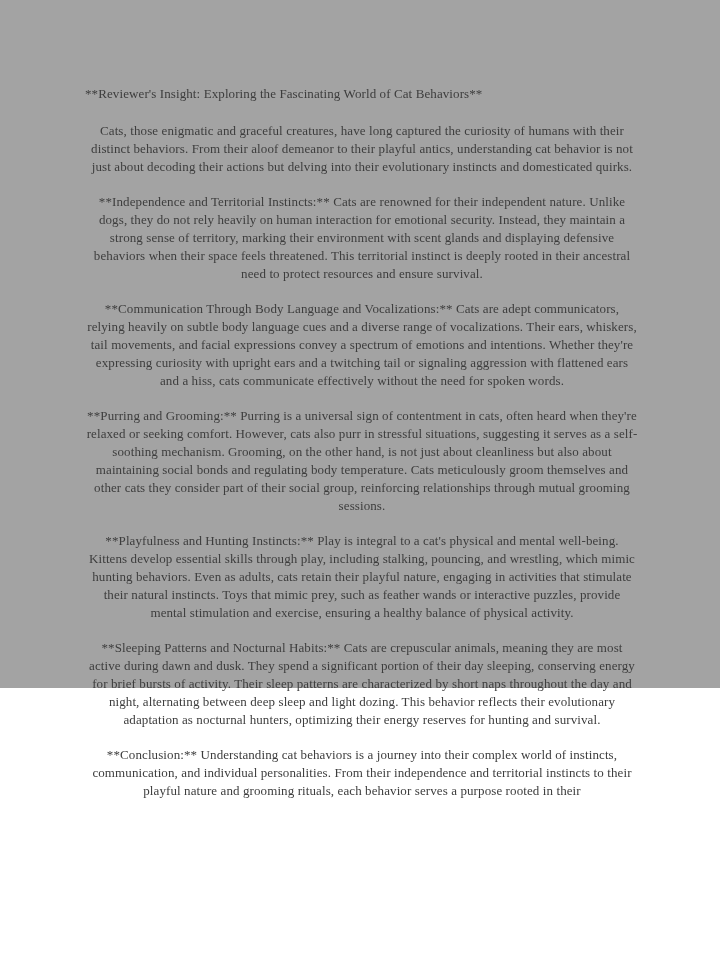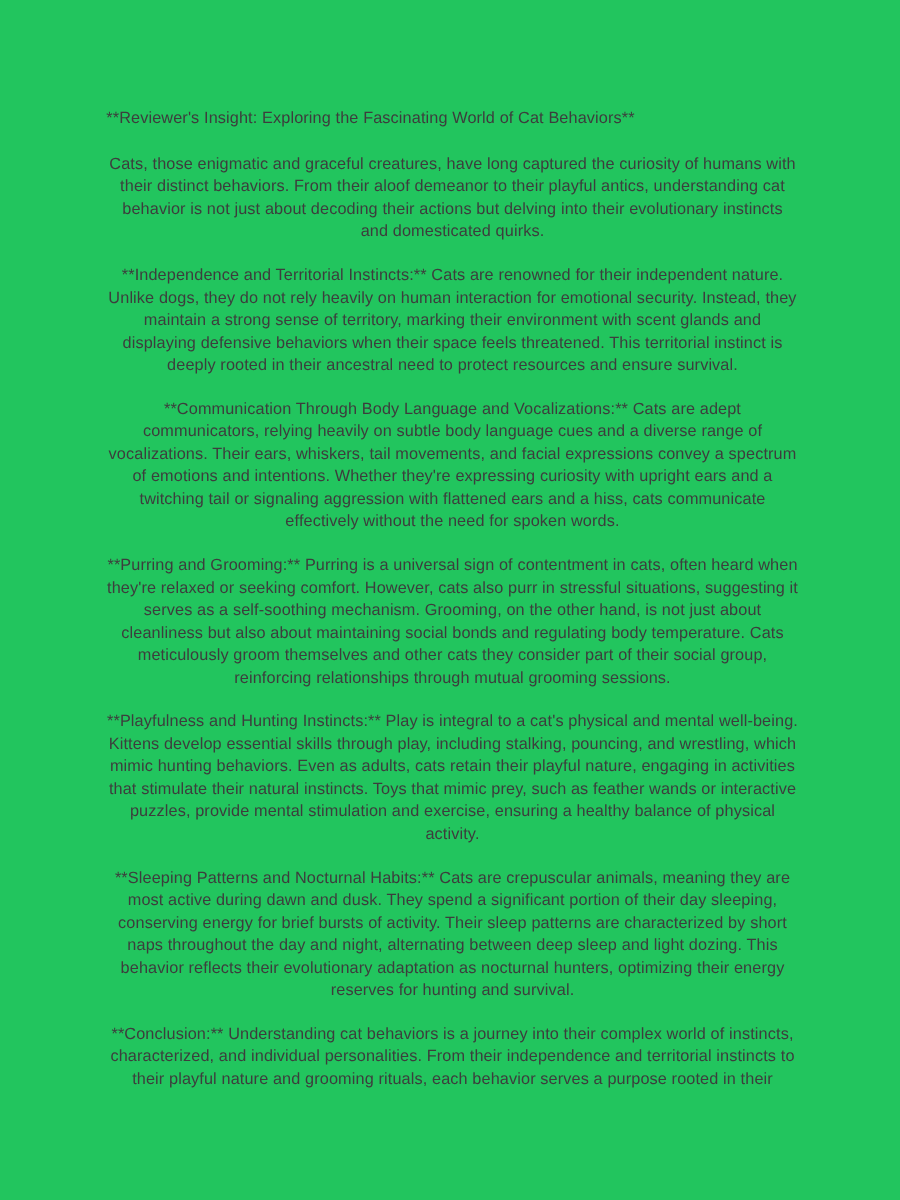--- a/index.html
+++ b/index.html
@@ -11,22 +11,23 @@
     width: 720px;
     height: 960px;
     overflow: hidden;
     font-family: "Liberation Sans", "DejaVu Sans", sans-serif;
   }
   .page {
     position: absolute;
     left: 0;
     top: 0;
     width: 720px;
-    height: 960px;
-    background: #22c55e;
+    height: 688px;
+    background: #a3a3a3;
+    font-family: Liberation Serif, serif;
   }
   .doc-body {
     position: absolute;
     left: 85px;
     top: 85px;
     width: 554px;
     color: #3d3d3d;
     font-size: 13px;
     line-height: 18px;
     letter-spacing: 0.1px;
@@ -44,15 +45,15 @@
 
 <div class="page">
   <div class="doc-body">
     <p class="doc-title">**Reviewer's Insight: Exploring the Fascinating World of Cat Behaviors**</p>
     <p class="doc-paragraph">Cats, those enigmatic and graceful creatures, have long captured the curiosity of humans with their distinct behaviors. From their aloof demeanor to their playful antics, understanding cat behavior is not just about decoding their actions but delving into their evolutionary instincts and domesticated quirks.</p>
     <p class="doc-paragraph">**Independence and Territorial Instincts:** Cats are renowned for their independent nature. Unlike dogs, they do not rely heavily on human interaction for emotional security. Instead, they maintain a strong sense of territory, marking their environment with scent glands and displaying defensive behaviors when their space feels threatened. This territorial instinct is deeply rooted in their ancestral need to protect resources and ensure survival.</p>
     <p class="doc-paragraph">**Communication Through Body Language and Vocalizations:** Cats are adept communicators, relying heavily on subtle body language cues and a diverse range of vocalizations. Their ears, whiskers, tail movements, and facial expressions convey a spectrum of emotions and intentions. Whether they're expressing curiosity with upright ears and a twitching tail or signaling aggression with flattened ears and a hiss, cats communicate effectively without the need for spoken words.</p>
     <p class="doc-paragraph">**Purring and Grooming:** Purring is a universal sign of contentment in cats, often heard when they're relaxed or seeking comfort. However, cats also purr in stressful situations, suggesting it serves as a self-soothing mechanism. Grooming, on the other hand, is not just about cleanliness but also about maintaining social bonds and regulating body temperature. Cats meticulously groom themselves and other cats they consider part of their social group, reinforcing relationships through mutual grooming sessions.</p>
     <p class="doc-paragraph">**Playfulness and Hunting Instincts:** Play is integral to a cat's physical and mental well-being. Kittens develop essential skills through play, including stalking, pouncing, and wrestling, which mimic hunting behaviors. Even as adults, cats retain their playful nature, engaging in activities that stimulate their natural instincts. Toys that mimic prey, such as feather wands or interactive puzzles, provide mental stimulation and exercise, ensuring a healthy balance of physical activity.</p>
     <p class="doc-paragraph">**Sleeping Patterns and Nocturnal Habits:** Cats are crepuscular animals, meaning they are most active during dawn and dusk. They spend a significant portion of their day sleeping, conserving energy for brief bursts of activity. Their sleep patterns are characterized by short naps throughout the day and night, alternating between deep sleep and light dozing. This behavior reflects their evolutionary adaptation as nocturnal hunters, optimizing their energy reserves for hunting and survival.</p>
-    <p class="doc-paragraph">**Conclusion:** Understanding cat behaviors is a journey into their complex world of instincts, characterized, and individual personalities. From their independence and territorial instincts to their playful nature and grooming rituals, each behavior serves a purpose rooted in their</p>
+    <p class="doc-paragraph">**Conclusion:** Understanding cat behaviors is a journey into their complex world of instincts, communication, and individual personalities. From their independence and territorial instincts to their playful nature and grooming rituals, each behavior serves a purpose rooted in their</p>
   </div>
 </div>
 
 </body></html>

